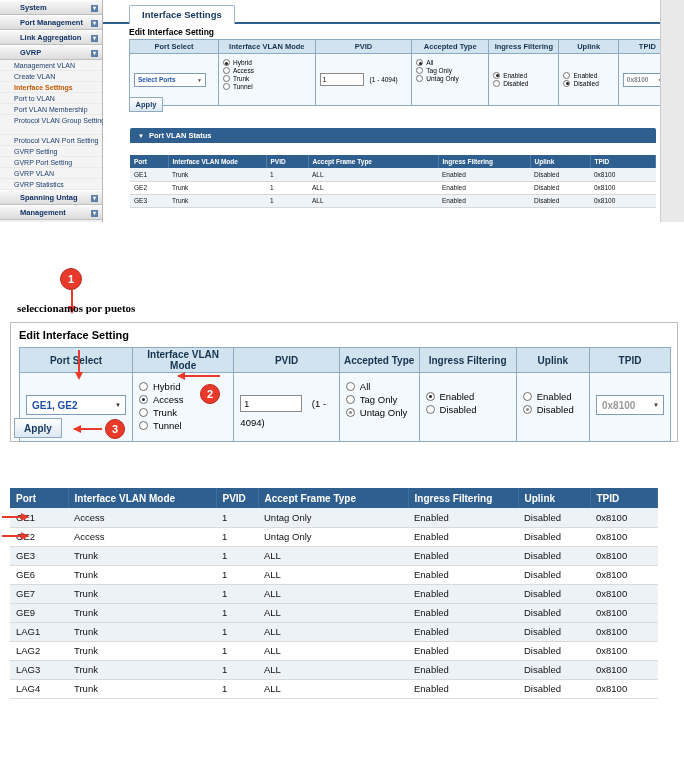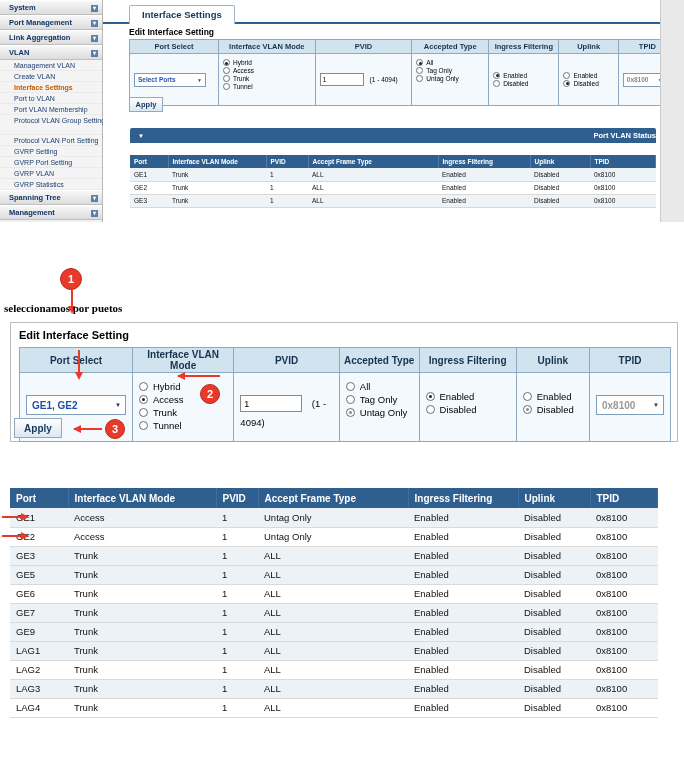--- a/index.html
+++ b/index.html
@@ -16,21 +16,21 @@
     background: #ffffff; overflow: hidden;
   }
   .p1-sidebar {
     position: absolute; left: 0; top: 0; width: 103px; height: 222px;
     background: #f0f0f0; border-right: 1px solid #b8b8b8;
   }
   .sb-group {
     height: 15px; background: linear-gradient(#f8f8f8, #dcdcdc);
     border-bottom: 1px solid #bfbfbf; border-top: 1px solid #ffffff;
     font-size: 7.5px; font-weight: bold; color: #113366;
-    display: flex; align-items: center; padding-left: 9px;
+    display: flex; align-items: center; padding-left: 20px;
     position: relative;
   }
   .sb-group .arrow {
     position: absolute; right: 4px; top: 4px;
     width: 7px; height: 7px; background: #5b7fa6;
     display: flex; align-items: center; justify-content: center;
     color: #fff; font-size: 6px; line-height: 7px;
   }
   .sb-item {
     height: 11px; font-size: 7px; color: #1a3d6d;
@@ -99,21 +99,21 @@
   }
   .p1-apply {
     position: absolute; left: 26px; top: 97px;
     width: 34px; height: 15px; font-size: 7.5px; font-weight: bold;
     color: #14375f; background: linear-gradient(#ffffff, #dbe7f2);
     border: 1px solid #8fa9c0; display: flex; align-items: center; justify-content: center;
   }
   .p1-status-head {
     position: absolute; left: 130px; top: 128px; width: 526px; height: 15px;
     background: #2f5f8f; color: #ffffff; font-size: 7.5px; font-weight: bold;
-    display: flex; align-items: center; padding-left: 8px; border-radius: 2px 2px 0 0; justify-content: space-between;
+    display: flex; align-items: center; padding-left: 8px; border-radius: 2px 2px 0 0;
   }
   .p1-status-head .tri { margin-right: 5px; font-size: 6px; }
   .p1-status-table {
     position: absolute; left: 130px; top: 155px; width: 526px;
     border-collapse: collapse; font-size: 6.5px;
   }
   .p1-status-table th {
     background: #2f5f8f; color: #fff; height: 13px;
     font-size: 6.5px; font-weight: bold; text-align: left; padding-left: 4px;
     border-right: 1px solid #4d7aa8;
@@ -242,36 +242,36 @@
     </div>
     <div class="sb-group">
       <span>Port Management</span>
       <span class="arrow">▾</span>
     </div>
     <div class="sb-group">
       <span>Link Aggregation</span>
       <span class="arrow">▾</span>
     </div>
     <div class="sb-group">
-      <span>VLAN</span>
+      <span>GVRP</span>
       <span class="arrow">▾</span>
     </div>
     <div class="sb-item">Management VLAN</div>
     <div class="sb-item">Create VLAN</div>
     <div class="sb-item active">Interface Settings</div>
     <div class="sb-item">Port to VLAN</div>
     <div class="sb-item">Port VLAN Membership</div>
     <div class="sb-item two-line">Protocol VLAN Group Setting</div>
     <div class="sb-item">Protocol VLAN Port Setting</div>
     <div class="sb-item">GVRP Setting</div>
     <div class="sb-item">GVRP Port Setting</div>
     <div class="sb-item">GVRP VLAN</div>
     <div class="sb-item">GVRP Statistics</div>
     <div class="sb-group">
-      <span>Spanning Tree</span>
+      <span>Spanning Untag</span>
       <span class="arrow">▾</span>
     </div>
     <div class="sb-group">
       <span>Management</span>
       <span class="arrow">▾</span>
     </div>
   </div>
 
   <div class="p1-main">
     <div class="p1-tabline"></div>
@@ -413,21 +413,21 @@
   </tbody>
     </table>
 
   <div class="p1-right-edge"></div>
 </div>
 
 <div class="panel2">
 
   <div class="circle-num" style="position:absolute; left:60px; top:10px; width:22px; height:22px;">1</div>
   <div class="arrow-down" style="left:71px; top:32px; height:16px;"></div>
-  <div class="ann-text" style="position:absolute; left:4px; top:44px;">seleccionamos por puetos</div>
+  <div class="ann-text" style="position:absolute; left:17px; top:44px;">seleccionamos por puetos</div>
 
   <div class="p2-box">
     <div class="p2-title">Edit Interface Setting</div>
 
     <table class="p2-table">
       <tbody>
           <tr>
         <th style="width:106px">Port Select</th>
         <th style="width:105px">Interface VLAN Mode</th>
         <th style="width:108px">PVID</th>
@@ -552,29 +552,20 @@
     </tr>
     <tr class="alt">
       <td>GE3</td>
       <td>Trunk</td>
       <td>1</td>
       <td>ALL</td>
       <td>Enabled</td>
       <td>Disabled</td>
       <td>0x8100</td>
     </tr>
-    <tr class="alt">
-      <td>GE5</td>
-      <td>Trunk</td>
-      <td>1</td>
-      <td>ALL</td>
-      <td>Enabled</td>
-      <td>Disabled</td>
-      <td>0x8100</td>
-    </tr>
     <tr>
       <td>GE6</td>
       <td>Trunk</td>
       <td>1</td>
       <td>ALL</td>
       <td>Enabled</td>
       <td>Disabled</td>
       <td>0x8100</td>
     </tr>
     <tr class="alt">

